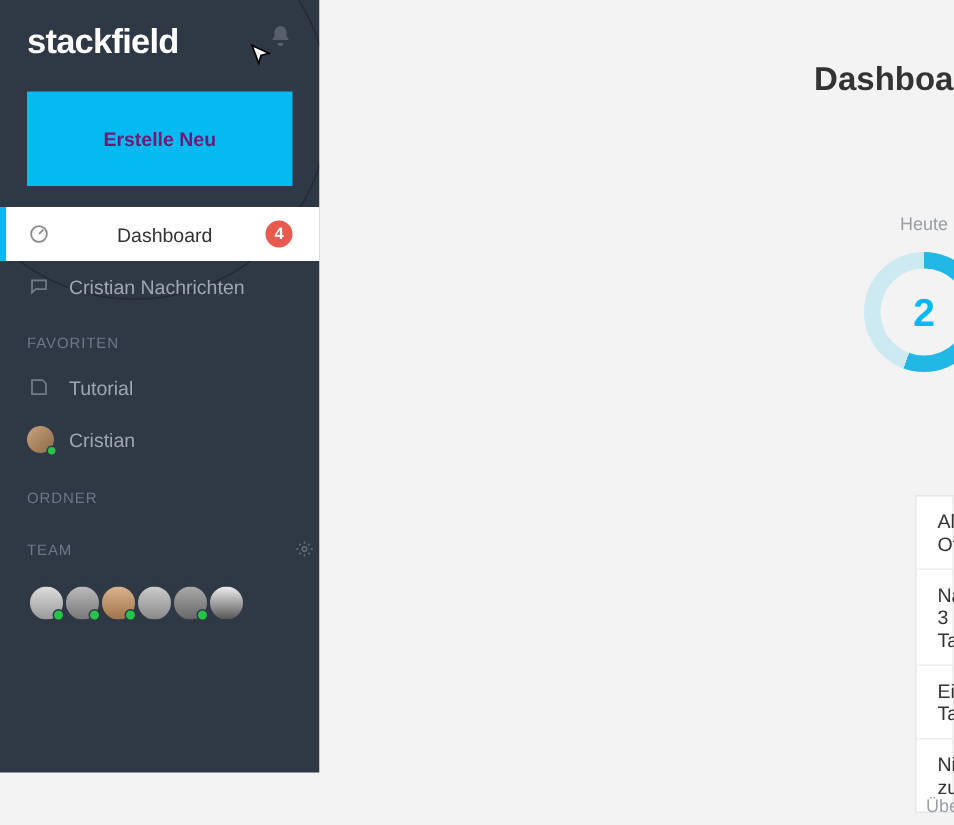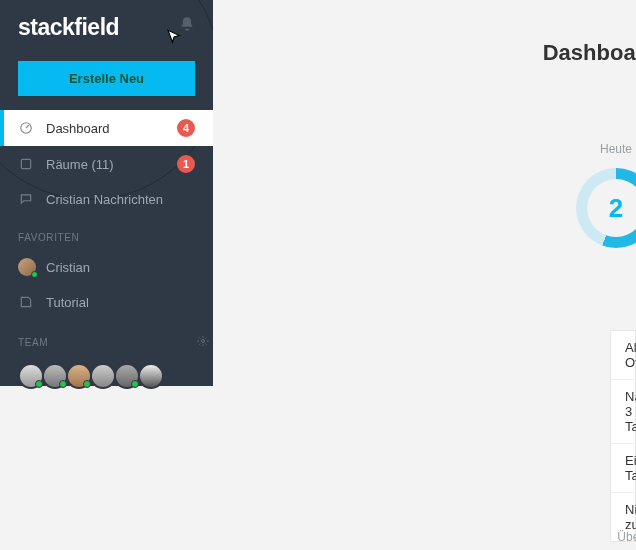--- a/index.html
+++ b/index.html
@@ -1,34 +1,34 @@
 <!DOCTYPE html>
 <html><head>
 <meta charset="utf-8">
 <style>
   * { box-sizing: border-box; margin: 0; padding: 0; }
   html, body { width: 636px; height: 550px; font-family: -apple-system, Helvetica, Arial, sans-serif; overflow: hidden; }
   body { display: flex; background: #f3f3f3; }
   .sidebar {
-    width: 213px; height: 386px; background: #2f3845; color: #eef2f6;
+    width: 213px; height: 515px; background: #2f3845; color: #eef2f6;
     display: flex; flex-direction: column; position: relative;
   }
   .topbar { padding: 14px 18px 10px 18px; position: relative; }
   .logo { font-weight: 700; font-size: 23px; letter-spacing: -0.5px; color: #fff; }
   .bell { position: absolute; right: 18px; top: 16px; opacity: 0.35; }
   .btn-new {
-    margin: 10px 18px 14px 18px; background: #05baf0; color: #14532d;
-    text-align: center; padding: 10px 0; font-size: 13px; font-weight: 600;
+    margin: 10px 18px 14px 18px; background: #05baf0; color: #701a75;
+    text-align: center; padding: 24px 0; font-size: 13px; font-weight: 600;
     cursor: pointer;
   }
   .nav-item {
     display: flex; align-items: center; padding: 9px 18px; font-size: 13px;
     color: #9ea7b3; cursor: pointer; position: relative;
   }
-  .nav-item.active { background: #ffffff; color: #333; }
+  .nav-item.active { background: #ffffff; color: #333; gap: 32px; }
   .nav-item.active::before {
     content: ""; position: absolute; left: 0; top: 0; bottom: 0; width: 4px; background: #05baf0;
   }
   .nav-icon { width: 16px; height: 16px; margin-right: 12px; display: inline-flex; align-items: center; justify-content: center; opacity: 0.6; }
   .nav-item.active .nav-icon { opacity: 0.7; }
   .badge {
     margin-left: auto; background: #e85a4f; color: #fff; border-radius: 9px;
     min-width: 18px; height: 18px; display: inline-flex; align-items: center;
     justify-content: center; font-size: 11px; font-weight: 600; padding: 0 5px;
   }
@@ -94,51 +94,43 @@
           <circle cx="12" cy="12" r="9"></circle>
           <path d="M12 12l5-5"></path>
         </svg>
     </span>
     <span>Dashboard</span>
     <span class="badge">4</span>
   </div>
   <div class="nav-item">
     <span class="nav-icon">
       <svg width="14" height="14" viewBox="0 0 24 24" fill="none" stroke="#9ea7b3" stroke-width="2">
-          <rect x="4" y="4" width="16" height="16" rx="2"></rect>
-        </svg>
-    </span>
-    <span>Räume (11)</span>
-    <span class="badge">1</span>
-  </div>
-  <div class="nav-item">
-    <span class="nav-icon">
-      <svg width="14" height="14" viewBox="0 0 24 24" fill="none" stroke="#9ea7b3" stroke-width="2">
           <path d="M4 5h16v10H8l-4 4z"></path>
         </svg>
     </span>
     <span>Cristian Nachrichten</span>
   </div>
 
   <div class="section-label">FAVORITEN</div>
   <div class="nav-item">
-    <span class="avatar" style="background:linear-gradient(135deg,#c9a27a,#8b6b4a);">
-        <span class="presence"></span>
-      </span>
-    <span>Cristian</span>
-  </div>
-  <div class="nav-item">
     <span class="nav-icon">
       <svg width="14" height="14" viewBox="0 0 24 24" fill="none" stroke="#9ea7b3" stroke-width="2">
           <path d="M4 4h12l4 4v12H4z"></path>
         </svg>
     </span>
     <span>Tutorial</span>
   </div>
+  <div class="nav-item">
+    <span class="avatar" style="background:linear-gradient(135deg,#c9a27a,#8b6b4a);">
+        <span class="presence"></span>
+      </span>
+    <span>Cristian</span>
+  </div>
 
+  <div class="section-label">ORDNER</div>
 
   <div class="section-label">
     <span>TEAM</span>
     <span class="gear">
       <svg width="12" height="12" viewBox="0 0 24 24" fill="none" stroke="#9ea7b3" stroke-width="2">
           <circle cx="12" cy="12" r="3"></circle>
           <path d="M12 2v3M12 19v3M4 12H1M23 12h-3M5 5l2 2M17 17l2 2M5 19l2-2M17 7l2-2"></path>
         </svg>
     </span>
   </div>

